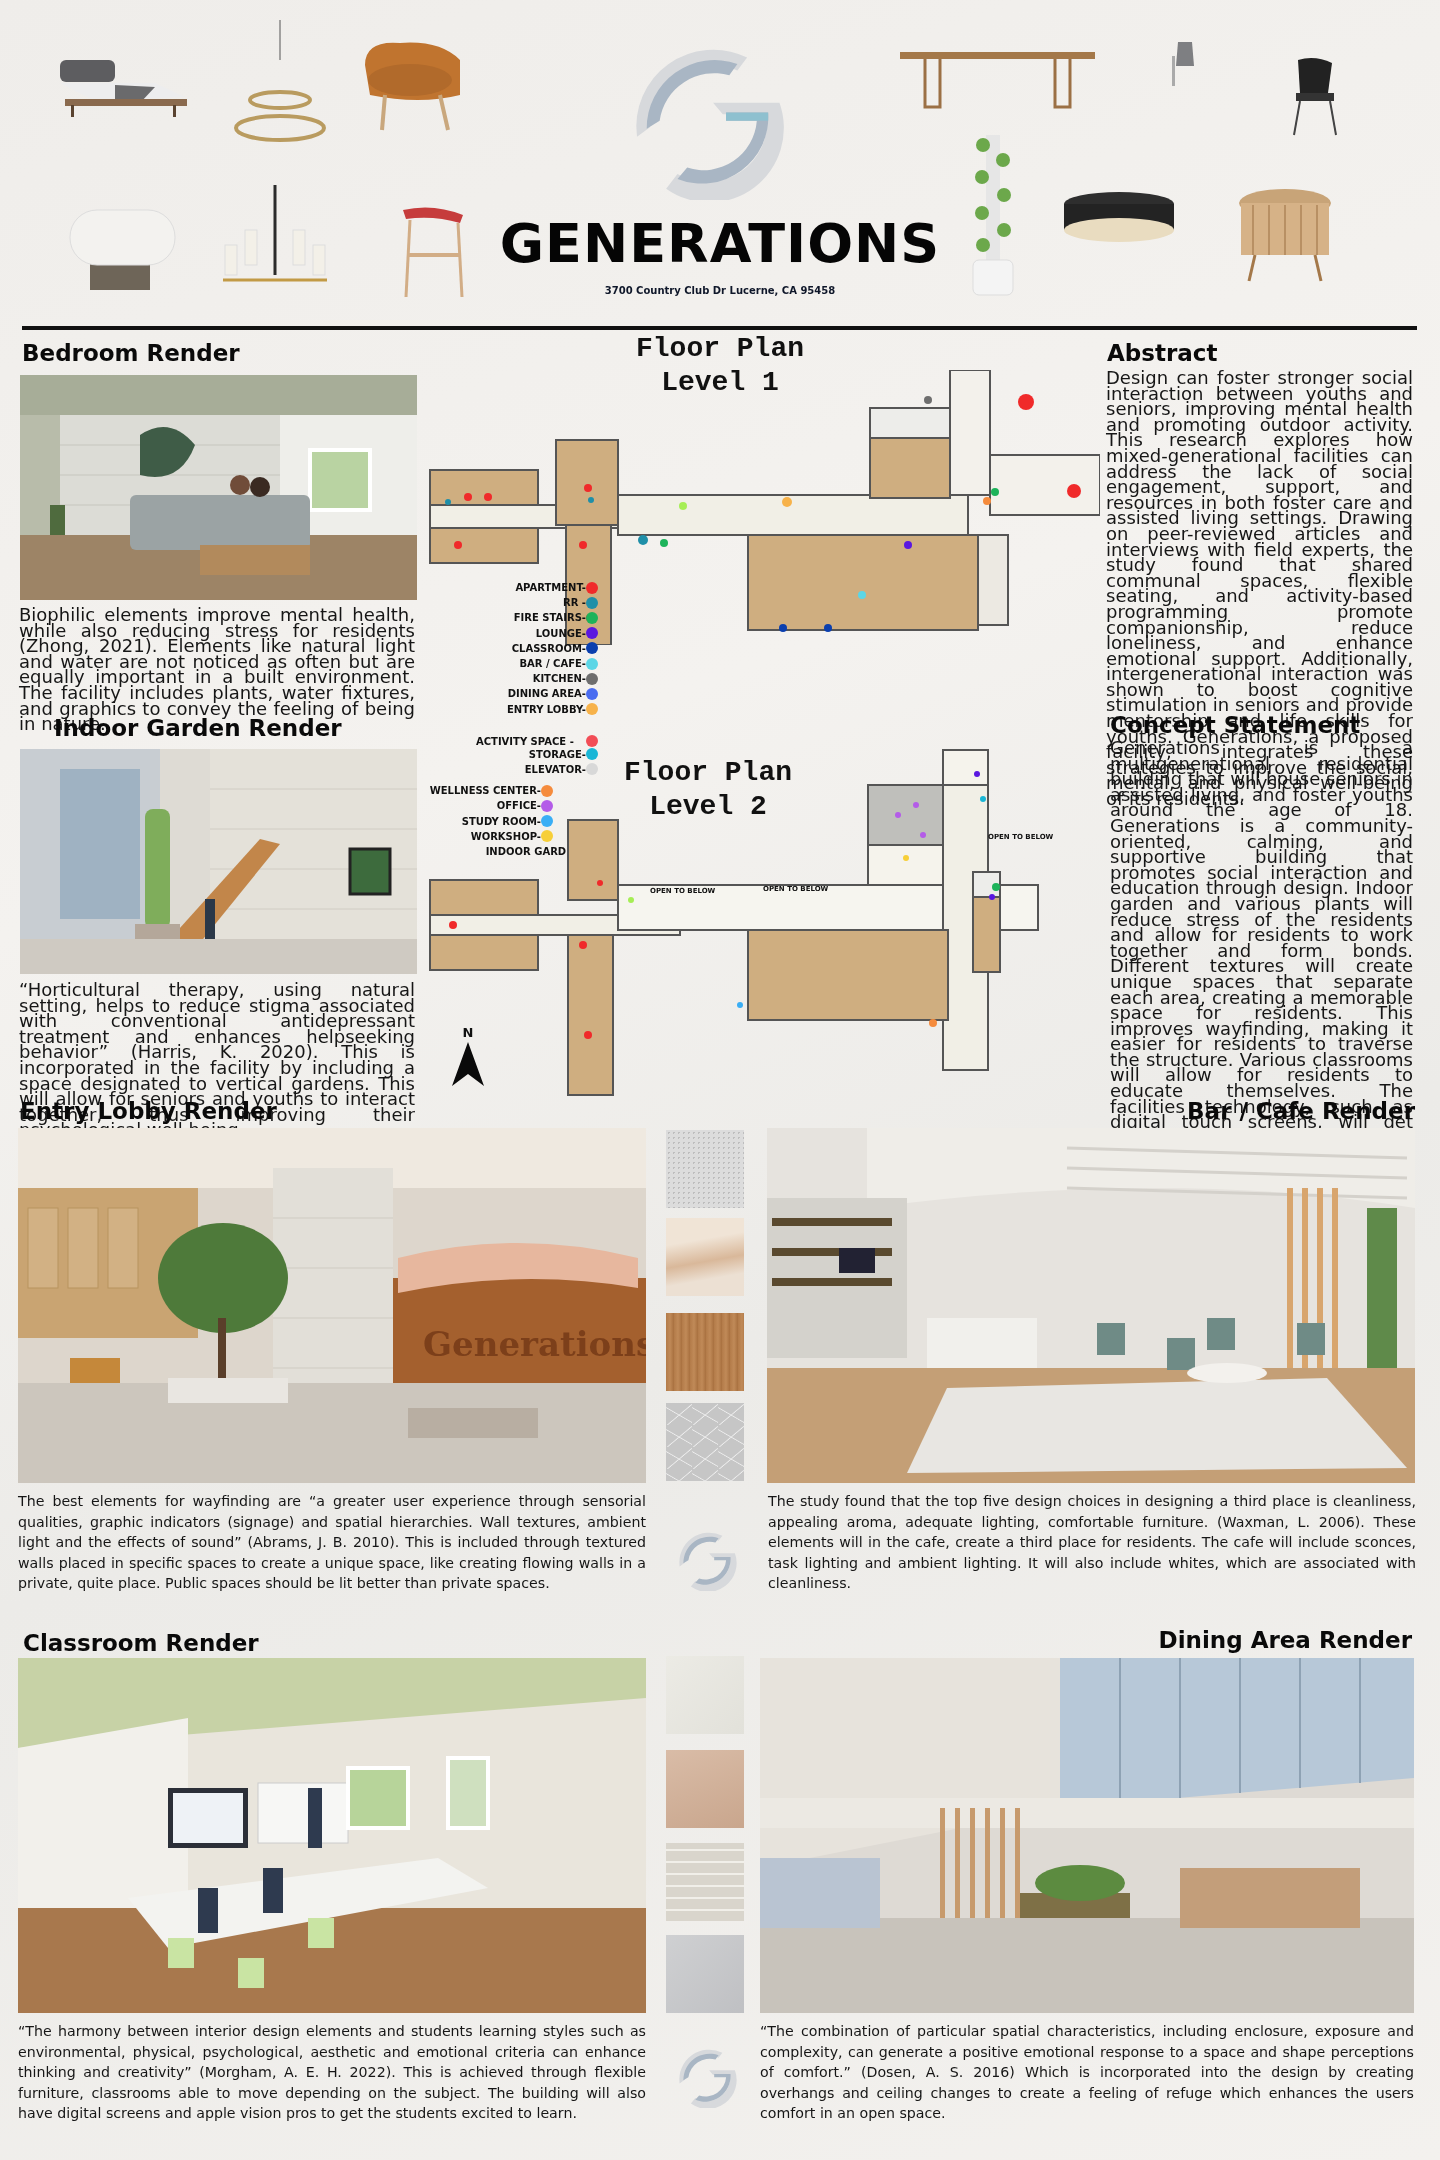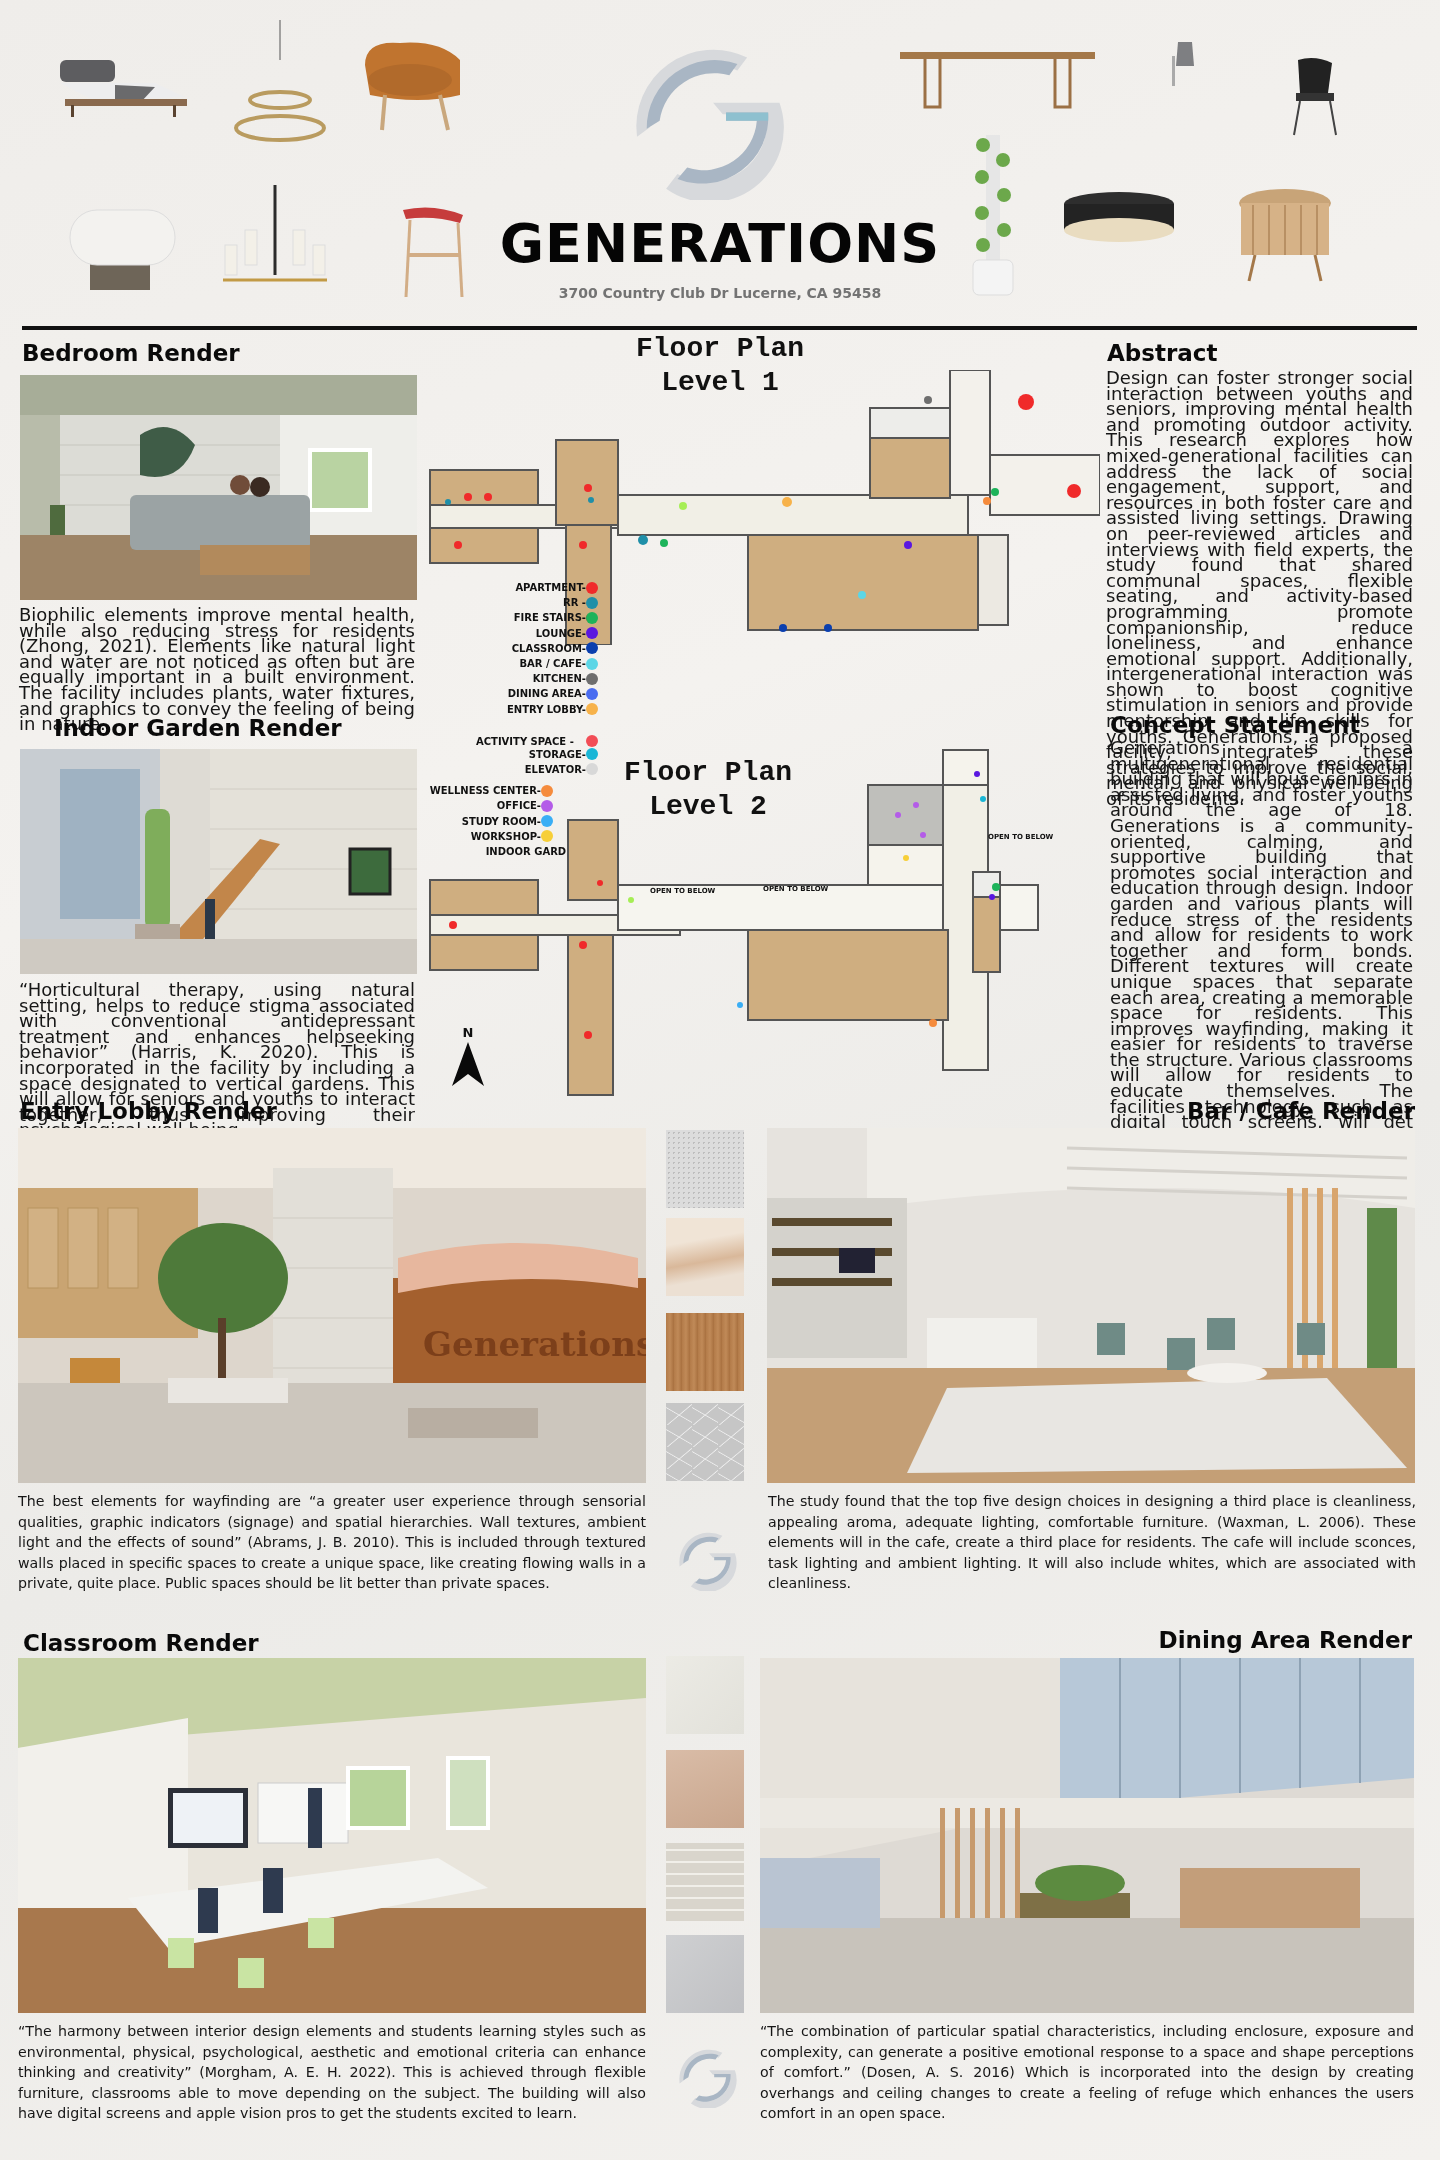--- a/index.html
+++ b/index.html
@@ -14,21 +14,21 @@
   .abs { position: absolute; }
 
   
   .title {
     left: 400px; top: 212px; width: 640px; text-align: center;
     font-family: "DejaVu Sans", sans-serif; font-weight: bold;
     font-size: 54px; letter-spacing: 1px; color: #050505;
   }
   .address {
     left: 450px; top: 285px; width: 540px; text-align: center;
-    font-weight: bold; font-size: 14px; color: #737373;
+    font-weight: bold; font-size: 10px; color: #0f172a;
   }
   .rule { left: 22px; top: 326px; width: 1395px; height: 4px; background: #111; }
 
   .furn { position: absolute; }
 
   
   .h2 { position: absolute; font-weight: bold; font-size: 23px; color: #0a0a0a; white-space: nowrap; }
   .h-center { text-align: center; font-weight: bold; font-size: 28px; line-height: 34px; font-family: Liberation Mono, monospace; }
 
   .body-text {

